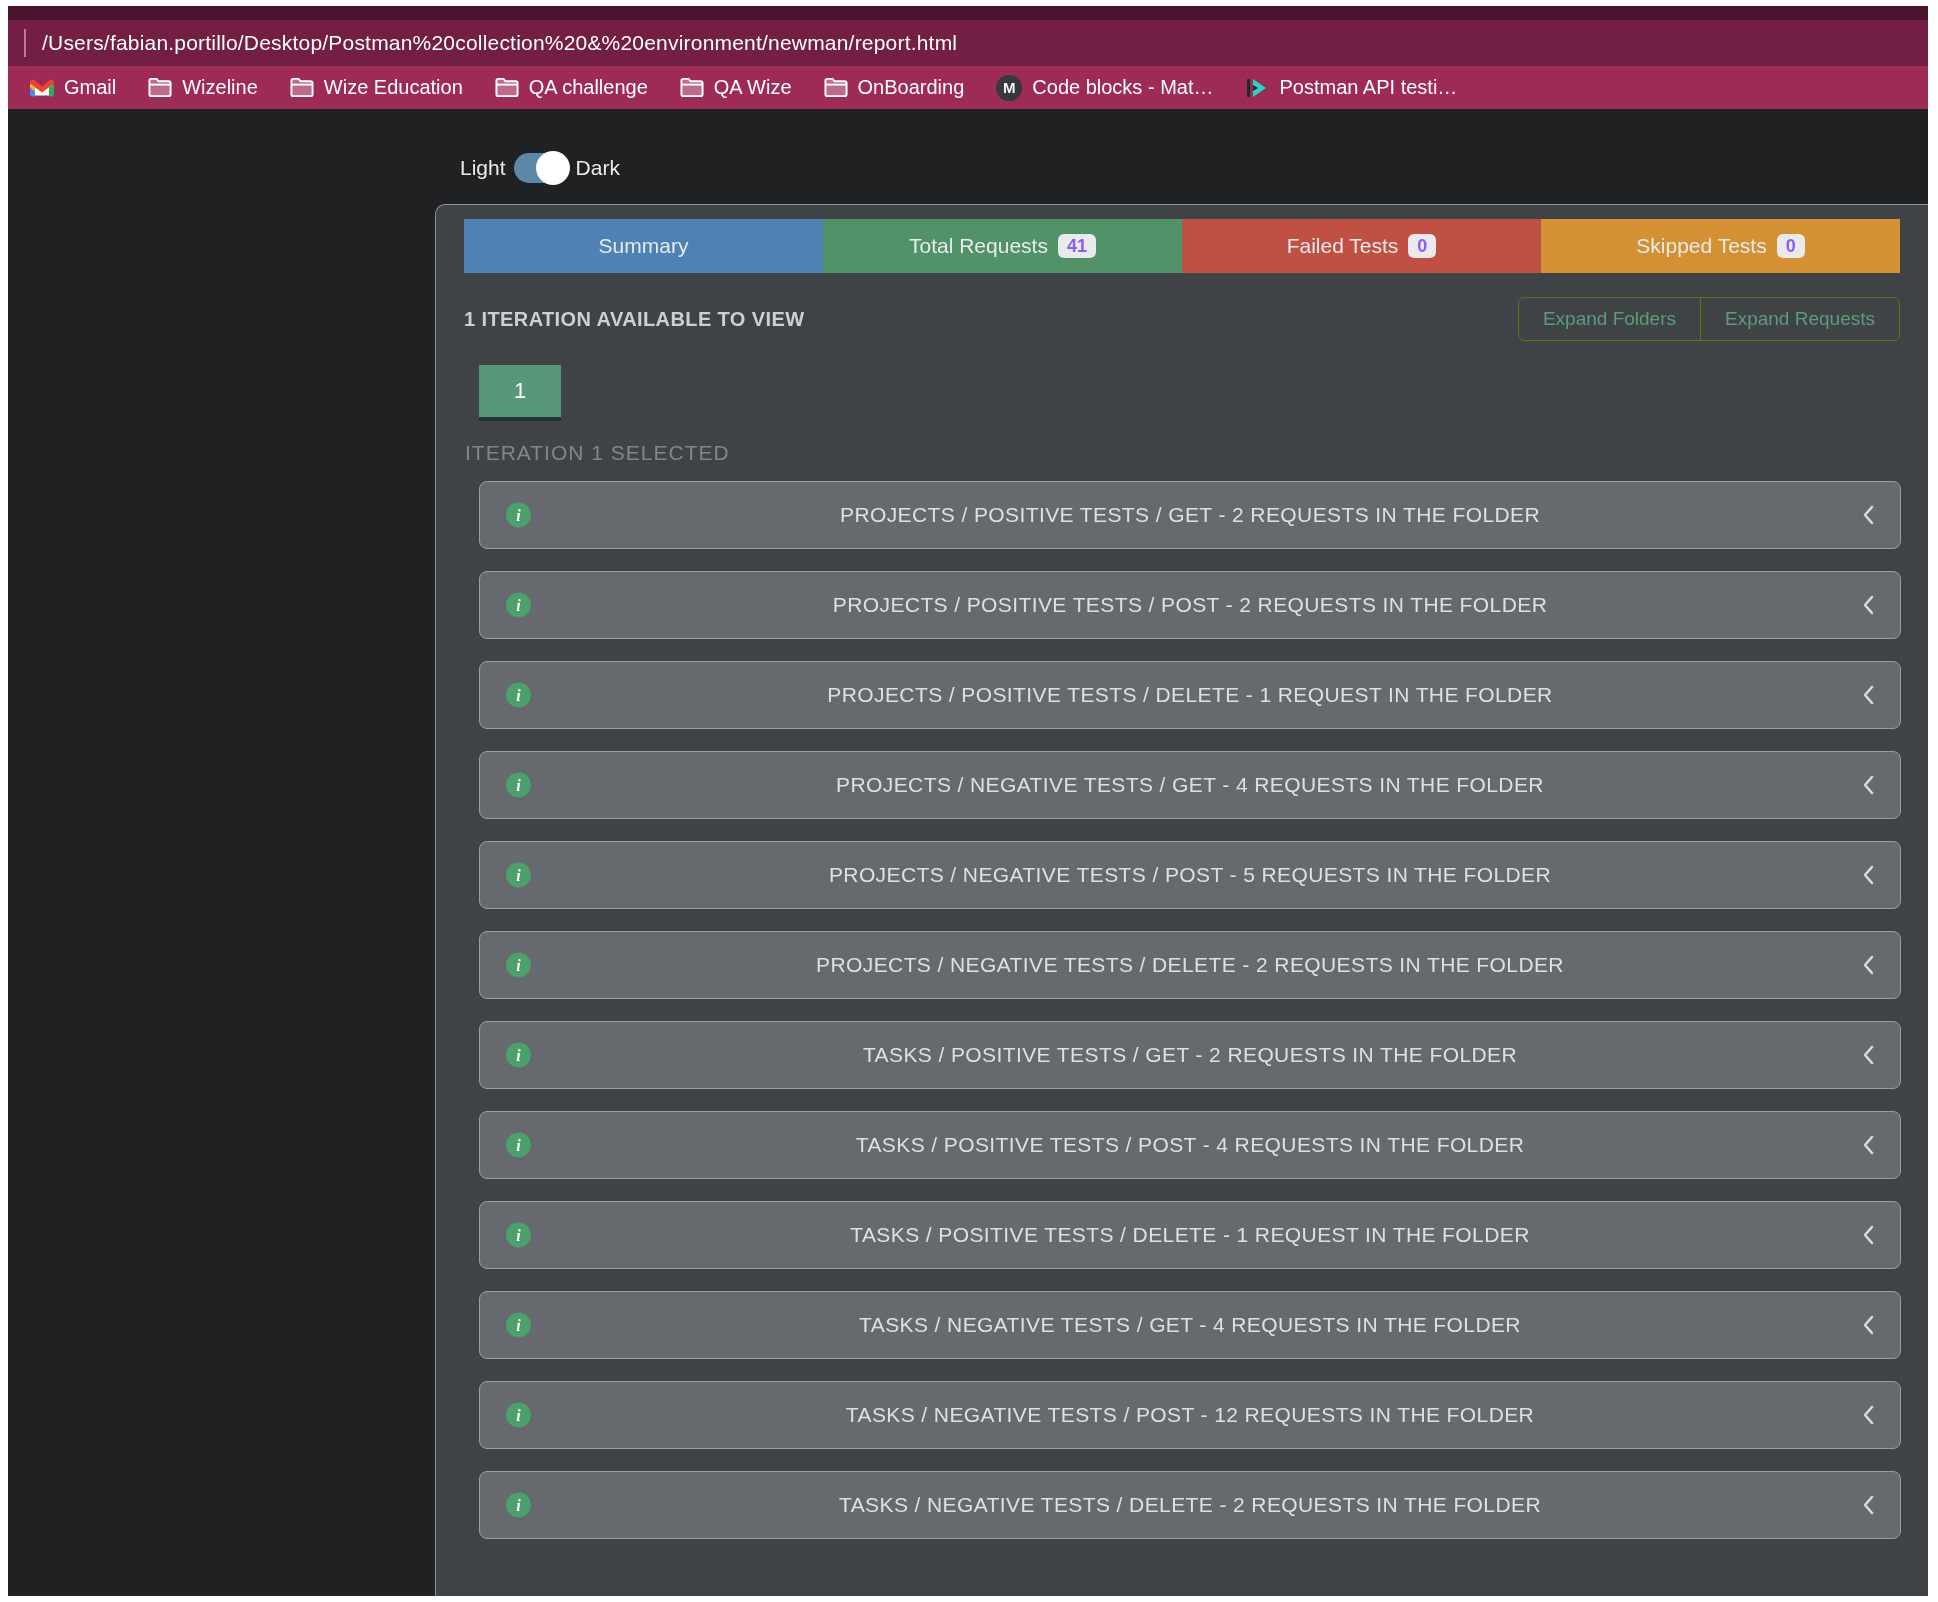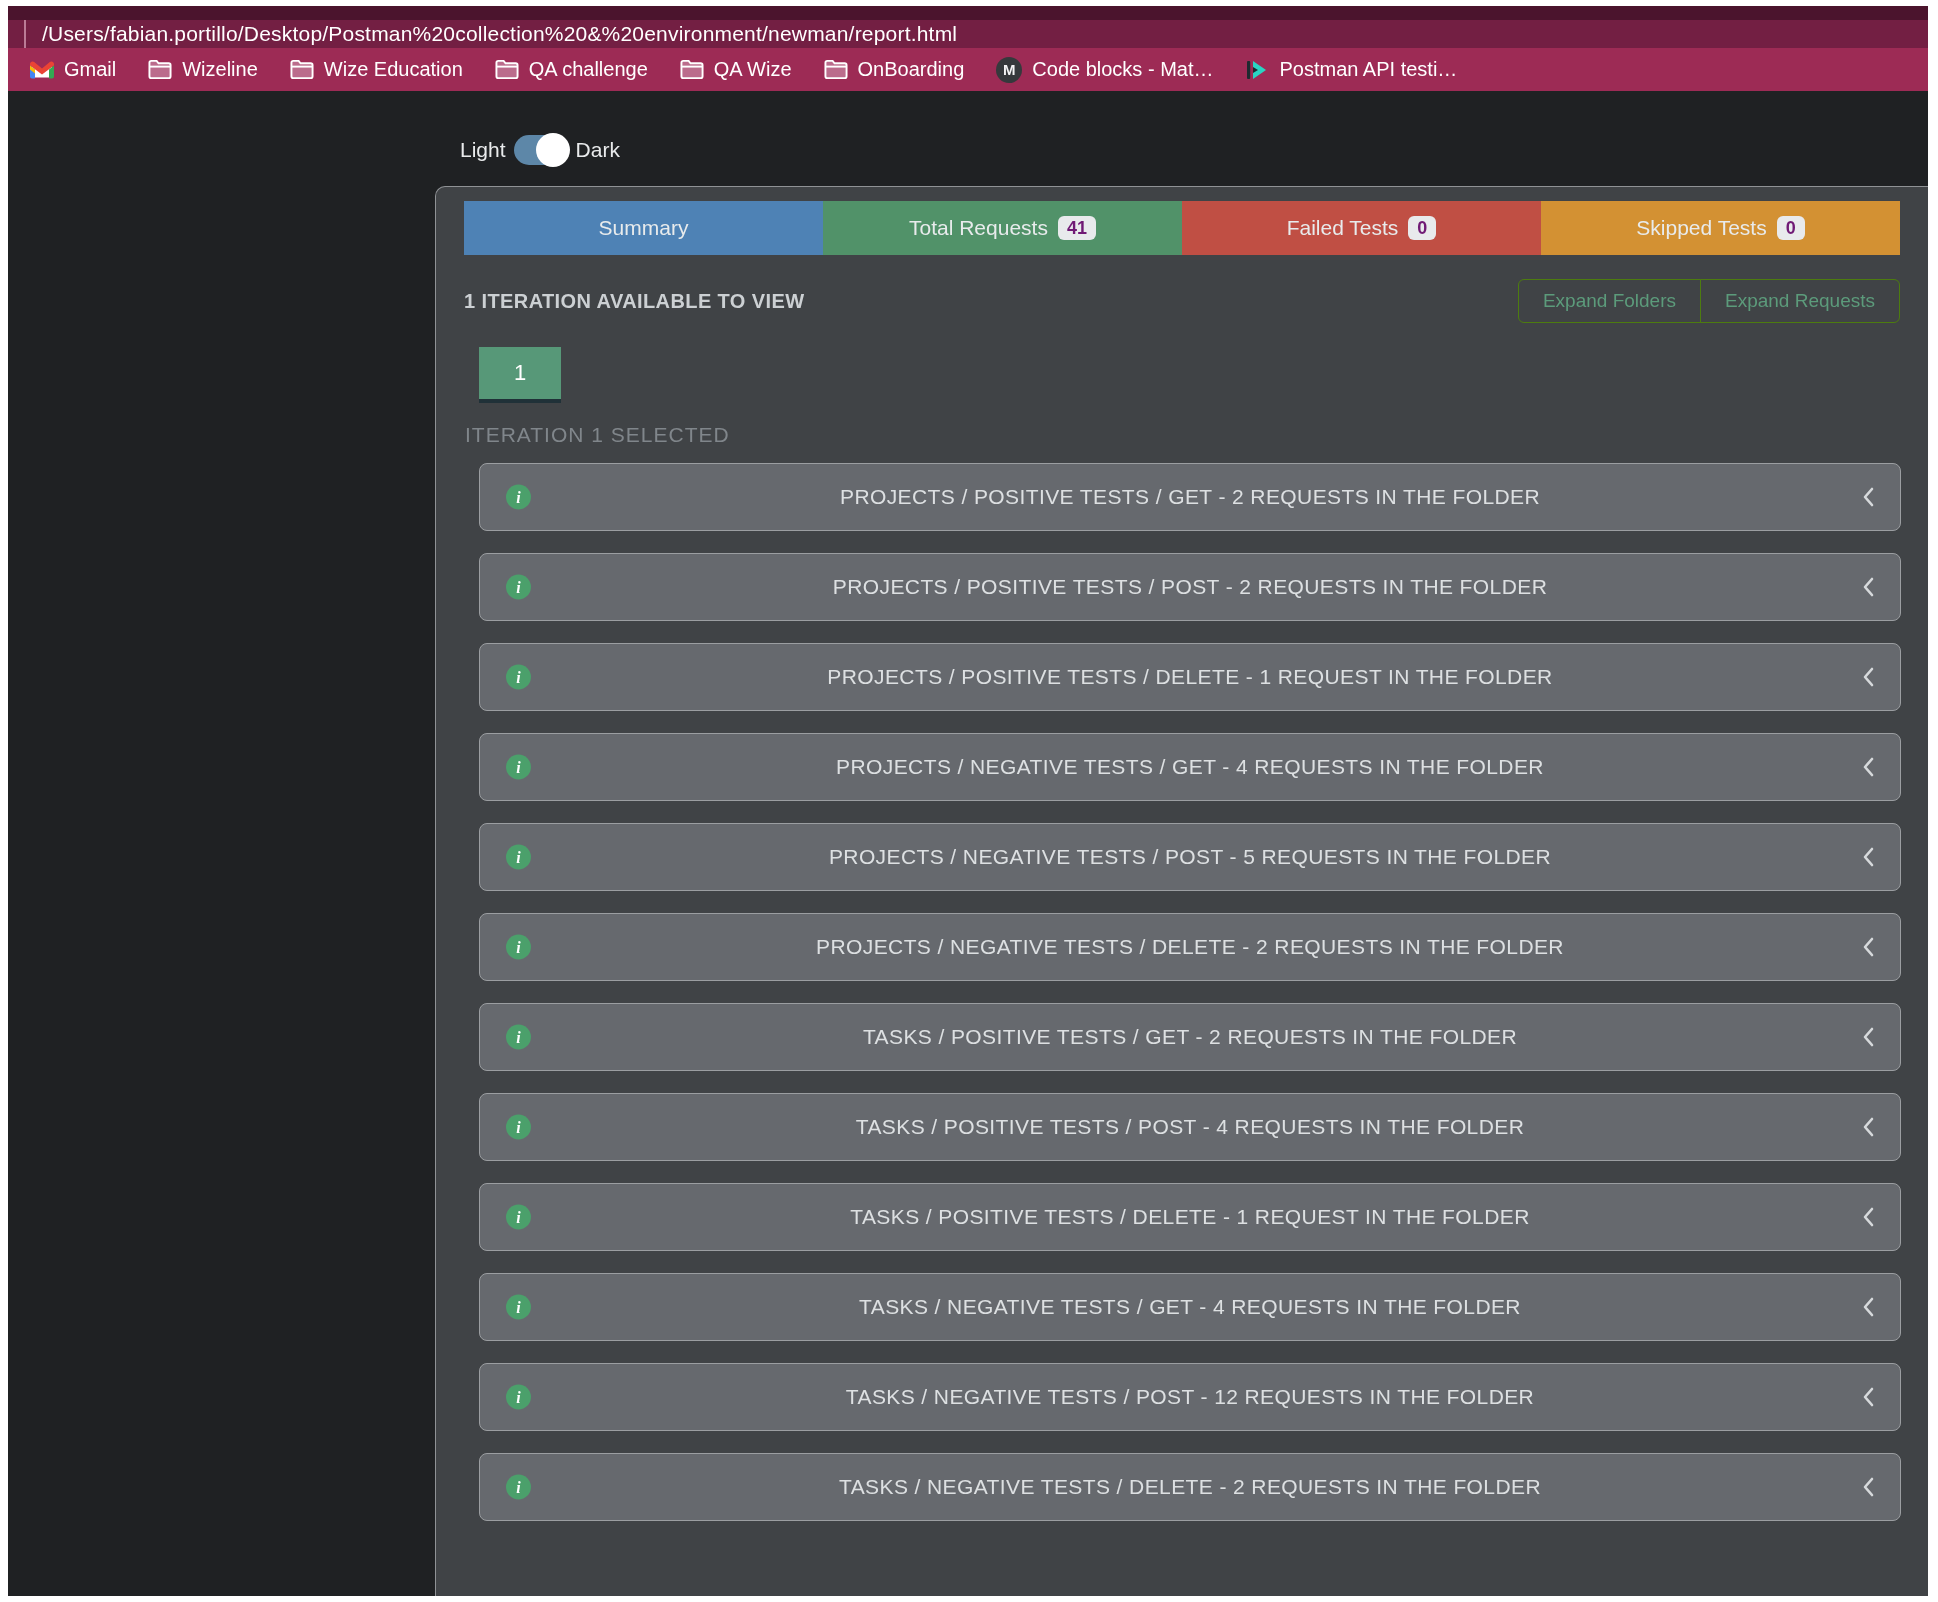--- a/index.html
+++ b/index.html
@@ -10,21 +10,21 @@
     overflow:hidden;
     position:relative;
   }
   .window {
     position:absolute; left:8px; top:6px; width:1920px; height:1590px;
     display:flex; flex-direction:column; background:#1f2123;
   }
   
   .tabstrip { height:14px; background:#4b142d; flex:0 0 auto; }
   .urlbar-row {
-    height:28px; background:#731f43; flex:0 0 auto;
+    height:46px; background:#731f43; flex:0 0 auto;
     display:flex; align-items:center; padding-left:16px;
   }
   .urlbar-divider { width:2px; height:28px; background:#bb7b96; margin-right:16px; }
   .url-text { color:#ffffff; font-size:21px; letter-spacing:0.2px; white-space:nowrap; }
   .bookmarks-row {
     height:43px; background:#9d2b55; flex:0 0 auto;
     display:flex; align-items:center; padding-left:22px; gap:32px;
   }
   .bookmark { display:flex; align-items:center; gap:10px; cursor:pointer; }
   .bookmark .label { color:#ffffff; font-size:20px; white-space:nowrap; }
@@ -56,21 +56,21 @@
     border-radius:10px 0 0 0;
     overflow:hidden;
   }
   
   .tabs { display:flex; margin:14px 28px 0 28px; height:54px; }
   .tab {
     flex:1; display:flex; align-items:center; justify-content:center; gap:10px;
     color:#e8ebec; font-size:21px; cursor:pointer;
   }
   .badge {
-    background:#e8eaec; color:#701a75; font-weight:bold; font-size:18px;
+    background:#e8eaec; color:#8b5cf6; font-weight:bold; font-size:18px;
     border-radius:6px; padding:3px 9px; line-height:1;
   }
   
   .head-row {
     display:flex; align-items:center; justify-content:space-between;
     margin:24px 28px 0 28px;
   }
   .page-heading { color:#ccd0d3; font-size:20px; font-weight:bold; letter-spacing:0.4px; }
   .btn-group { display:flex; }
   .expand-btn {

